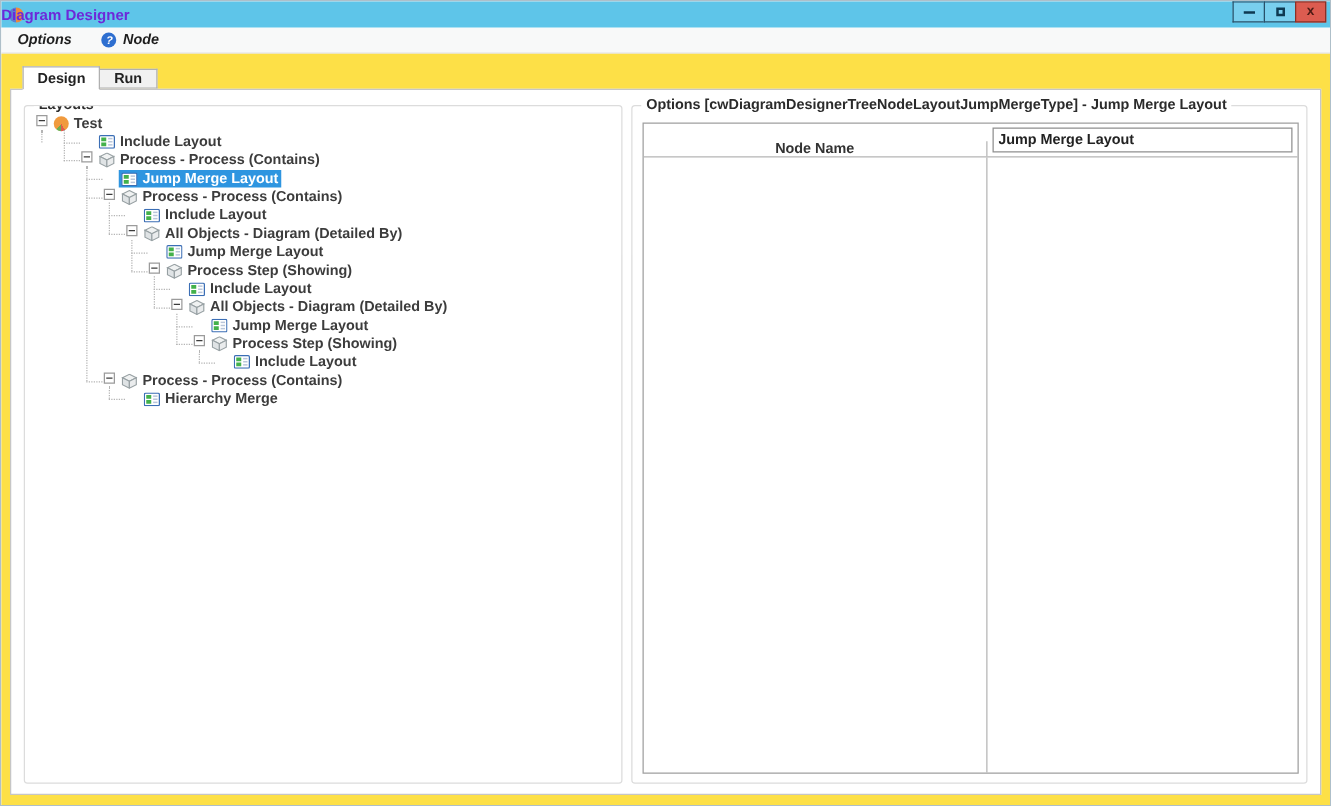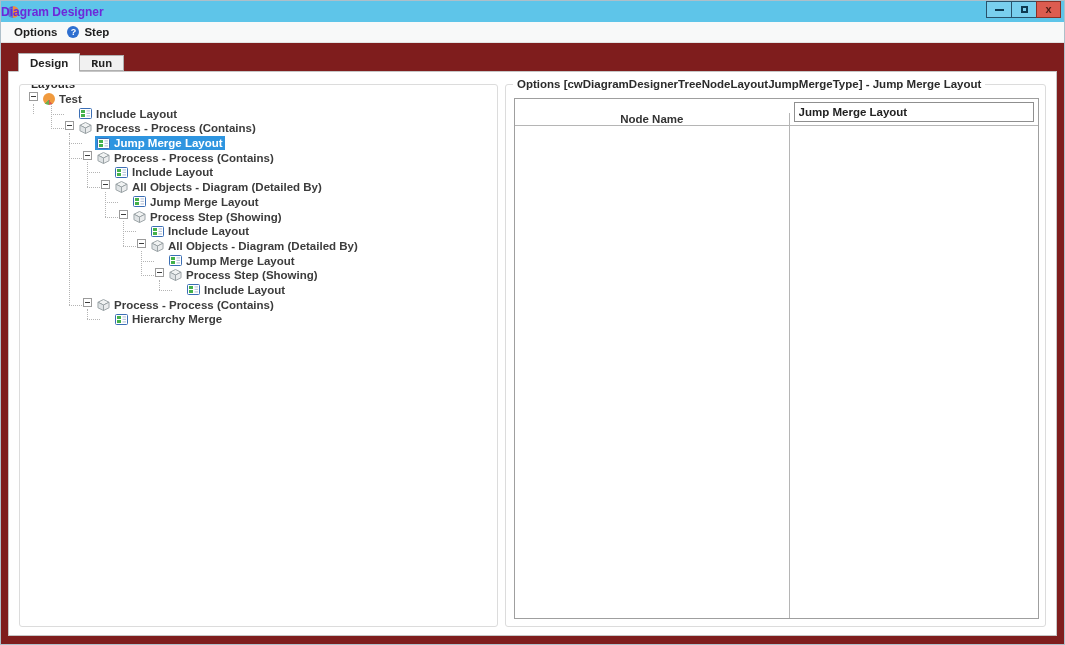--- a/index.html
+++ b/index.html
@@ -17,33 +17,33 @@
     font-weight:700;color:#6d28d9;pointer-events:none;}
   .win-buttons{margin-left:auto;display:flex;align-self:flex-start;margin-right:3px;position:relative;z-index:2;}
   .win-btn{width:25px;height:17px;display:flex;align-items:center;justify-content:center;
     background:#79cfee;border:1px solid #28516a;border-right-width:0;cursor:default;}
   .win-btn.close{background:#dc5c50;border:1px solid #8a3026;}
   .glyph-min{width:9px;height:2px;background:#0e3a52;}
   .glyph-max{width:7px;height:7px;border:2px solid #0e3a52;background:transparent;}
   .glyph-close{font-size:11px;line-height:11px;font-weight:700;color:#4e1b14;}
   
   .menubar{flex:0 0 21px;background:#f8f9f9;border-bottom:1px solid #e2e2e2;
-    display:flex;align-items:center;padding-left:8px;gap:0;}
+    display:flex;align-items:center;padding-left:8px;gap:14px;font-style:italic;}
   .menu-item{display:flex;align-items:center;gap:5px;font-size:11.5px;font-weight:700;
     color:#1e1e1e;padding:2px 5px;}
   .help-icon{width:12px;height:12px;border-radius:50%;background:#2e6fd0;color:#fff;
     font-size:9px;font-weight:700;display:flex;align-items:center;justify-content:center;}
   
-  .content{flex:1;background:#7f1d1d;padding:10px 7px 8px 7px;display:flex;flex-direction:column;}
+  .content{flex:1;background:#fde047;padding:10px 7px 8px 7px;display:flex;flex-direction:column;}
   .tabstrip{display:flex;margin-left:10px;flex:0 0 18px;align-items:flex-end;}
   .tab{font-size:11.5px;font-weight:700;color:#222;padding:2px 11px 2px 11px;
     border:1px solid #b0b0b0;background:#f1f1f1;height:16px;display:flex;align-items:center;}
   .tab.active{background:#fff;height:19px;border-bottom:1px solid #fff;margin-bottom:-1px;
     position:relative;z-index:1;}
-  .tab.inactive{border-left:none;font-family:Liberation Mono, monospace;}
+  .tab.inactive{border-left:none;}
   .tabpage{flex:1;border:1px solid #c6c6c6;background:#fff;display:flex;gap:7px;
     padding:12px 10px 8px 10px;min-height:0;}
   
   .groupbox{position:relative;border:1px solid #dcdcdc;border-radius:3px;background:#fff;}
   .gb-left{flex:0 0 479px;overflow:hidden;}
   .gb-right{flex:1;text-decoration:underline;}
   .legend{position:absolute;top:-7px;left:7px;background:#fff;padding:0 4px;font-size:11.5px;
     font-weight:700;color:#2b2b2b;line-height:13px;white-space:nowrap;}
   
   .tree{padding:7px 2px 2px 9px;font-size:11.5px;font-weight:700;color:#3c3c3c;
@@ -96,21 +96,21 @@
       </span>
     </span>
   </div>
 
   <div class="menubar">
     <span class="menu-item">
       <span>Options</span>
     </span>
     <span class="menu-item">
       <span class="help-icon">?</span>
-      <span>Step</span>
+      <span>Node</span>
     </span>
   </div>
 
   <div class="content">
     <div class="tabstrip">
       <div class="tab active">Design</div>
       <div class="tab inactive">Run</div>
     </div>
 
     <div class="tabpage">

